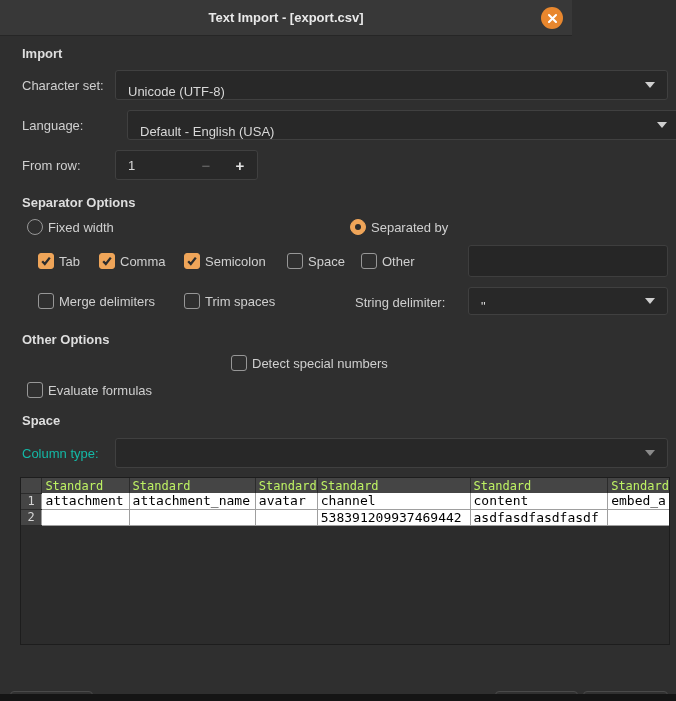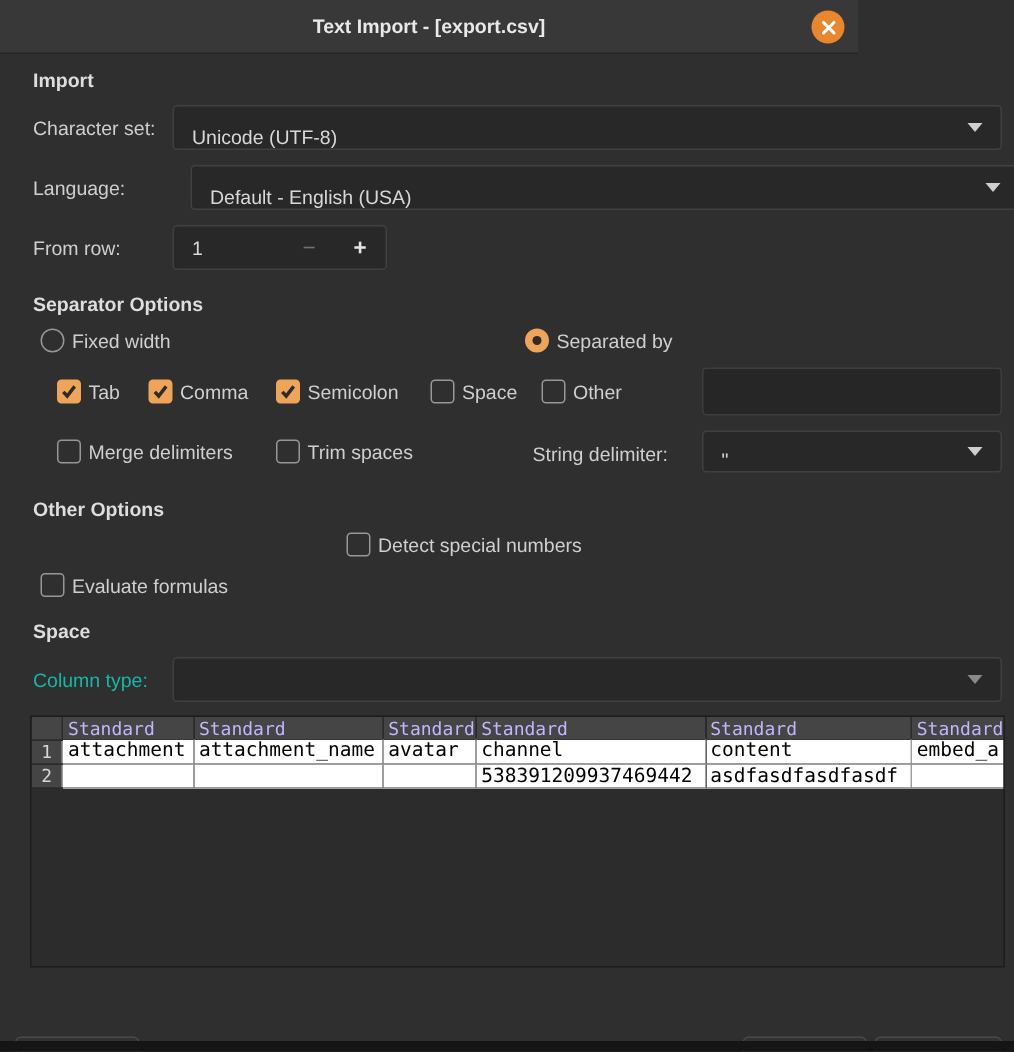--- a/index.html
+++ b/index.html
@@ -73,21 +73,21 @@
     position:absolute; left:20px; top:477px; width:650px; height:168px;
     background:#2c2c2c; border:1px solid #1d1d1d; overflow:hidden;
   }
   table.grid { border-collapse:collapse; table-layout:fixed;
     font-family:"DejaVu Sans Mono", monospace; }
   table.grid th, table.grid td {
     overflow:hidden; white-space:nowrap; text-align:left;
     padding:0 0 0 3px; height:15px; font-weight:normal;
   }
   table.grid th {
-    background:#454545; color:#c4b5fd; font-size:12px;
+    background:#454545; color:#bef264; font-size:12px;
     border-left:1px solid #2b2b2b; height:15px;
   }
   table.grid td {
     background:#ffffff; color:#000000; font-size:13px; height:16px;
     border-left:1px solid #9f9f9f; border-bottom:1px solid #9f9f9f;
   }
   table.grid .rownum, table.grid th.corner {
     background:#454545; color:#d5d5d5; text-align:center; padding:0;
     border-left:none; border-bottom:1px solid #2b2b2b; font-size:12px;
   }

